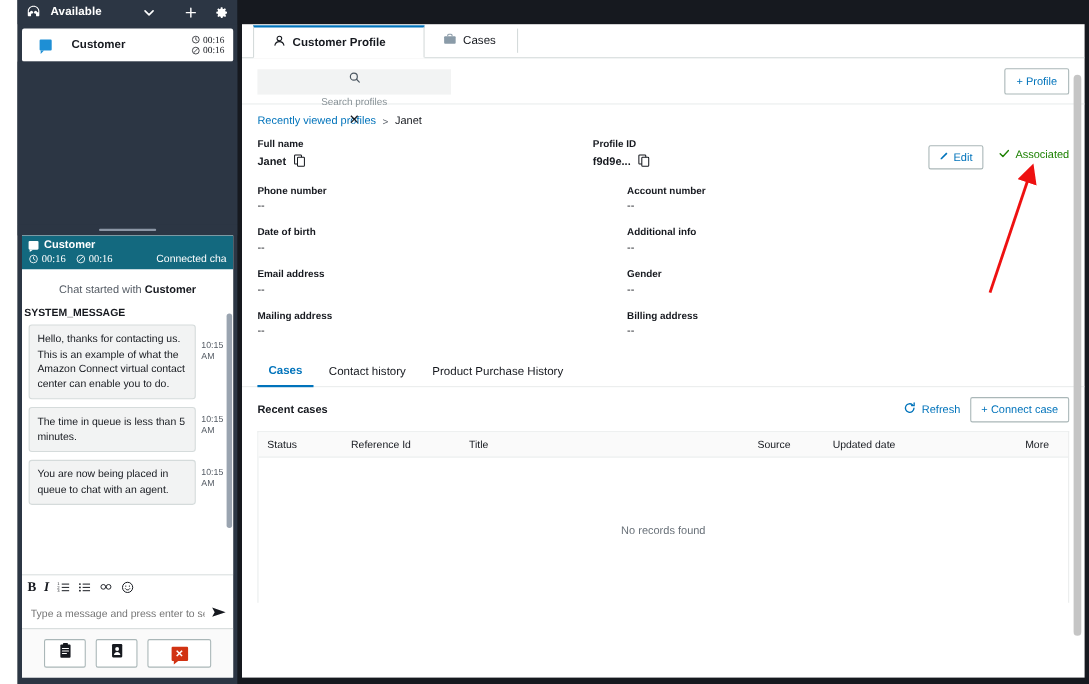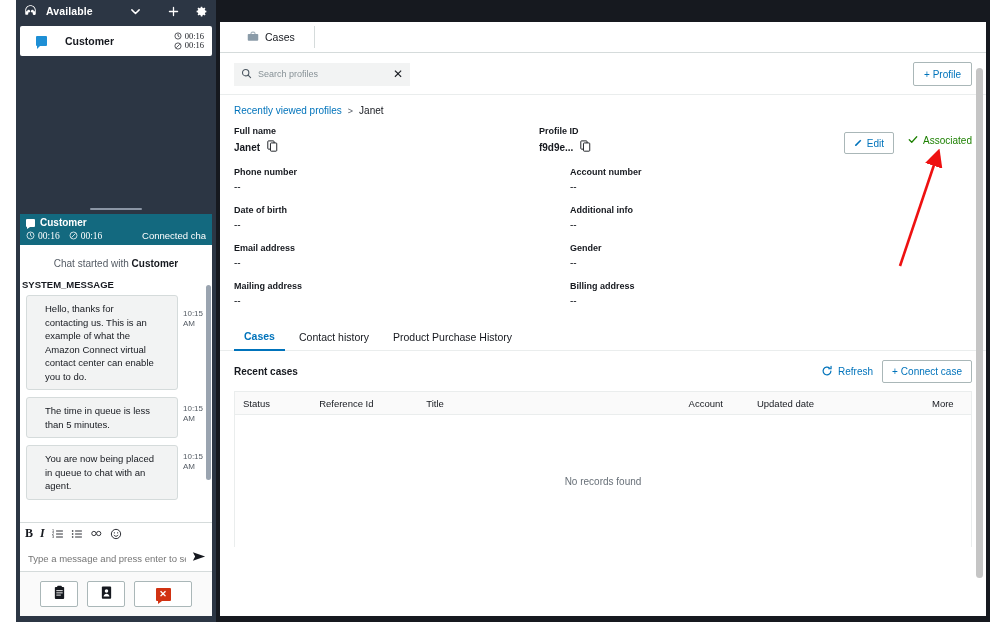--- a/index.html
+++ b/index.html
@@ -151,21 +151,21 @@
   .chat-started b { color: #16191f; font-weight: 700;}
   .system-label {
     font-size: 9.5px; font-weight: 700; color: #16191f;
     margin: 0 0 5px -4px;
   }
   .msg-row { display: flex; align-items: flex-start; margin-bottom: 7px; }
   .msg-bubble {
     background: #f2f3f3;
     border: 1px solid #d5dbdb;
     border-radius: 3px;
-    padding: 6px 18px;
+    padding: 6px 7px;
     font-size: 9.5px;
     line-height: 13.5px;
     color: #16191f;
     width: 152px;
     box-sizing: border-box;
   }
   .msg-time {
     font-size: 8px; color: #545b64; line-height: 10px;
     margin-left: 5px; margin-top: 14px;
     white-space: pre-line;
@@ -291,20 +291,21 @@
     border-bottom: 1px solid #eaeded;
     position: relative;
   }
   .search-box {
     width: 176px; height: 23px;
     background: #f2f3f3;
     display: flex; align-items: center;
     padding: 0 7px;
     box-sizing: border-box;
     gap: 6px;
+    flex-direction: column;
   }
   .search-ph { font-size: 9px; color: #879196; flex: 1; }
   .search-clear { font-size: 12px; color: #16191f; line-height: 1; }
   .btn-outline {
     margin-left: auto;
     border: 1px solid #aab7b8;
     color: #0073bb;
     background: #ffffff;
     border-radius: 2px;
     font-size: 10px;
@@ -610,20 +611,29 @@
       </div>
     </div>
   </div>
 
   <div class="main-outer">
     <div class="main-topbar"></div>
 
     <div class="main-panel">
 
       <div class="tabs-bar">
+        <div class="tab active">
+          <span>
+            <svg width="12" height="12" viewBox="0 0 16 16" fill="none" stroke="#16191f" stroke-width="1.3">
+                <circle cx="8" cy="5.4" r="2.8"></circle>
+                <path d="M2.4 14c.6-3.2 2.8-4.9 5.6-4.9s5 1.7 5.6 4.9"></path>
+              </svg>
+          </span>
+          <span class="tab-label">Customer Profile</span>
+        </div>
         <div class="tab">
           <span>
             <svg width="12" height="11" viewBox="0 0 16 14" fill="#8a9ba8">
                 <rect x="1" y="3.6" width="14" height="9" rx="1.2"></rect>
                 <path d="M5.4 3.6V2.4c0-.7.5-1.2 1.2-1.2h2.8c.7 0 1.2.5 1.2 1.2v1.2" fill="none" stroke="#8a9ba8" stroke-width="1.3"></path>
               </svg>
           </span>
           <span class="tab-label">Cases</span>
         </div>
         <span class="tab-divider"></span>
@@ -764,21 +774,21 @@
             <span>Connect case</span>
           </span>
         </span>
       </div>
 
       <div class="table-wrap">
         <div class="tbl-head">
           <span class="th" style="width:78px">Status</span>
           <span class="th" style="width:110px">Reference Id</span>
           <span class="th" style="width:270px">Title</span>
-          <span class="th" style="width:70px">Account</span>
+          <span class="th" style="width:70px">Source</span>
           <span class="th" style="width:180px">Updated date</span>
           <span class="th" style="width:48px">More</span>
         </div>
         <div class="tbl-empty">No records found</div>
       </div>
 
       <div class="main-scrollbar"></div>
     </div>
   </div>
 </div>

